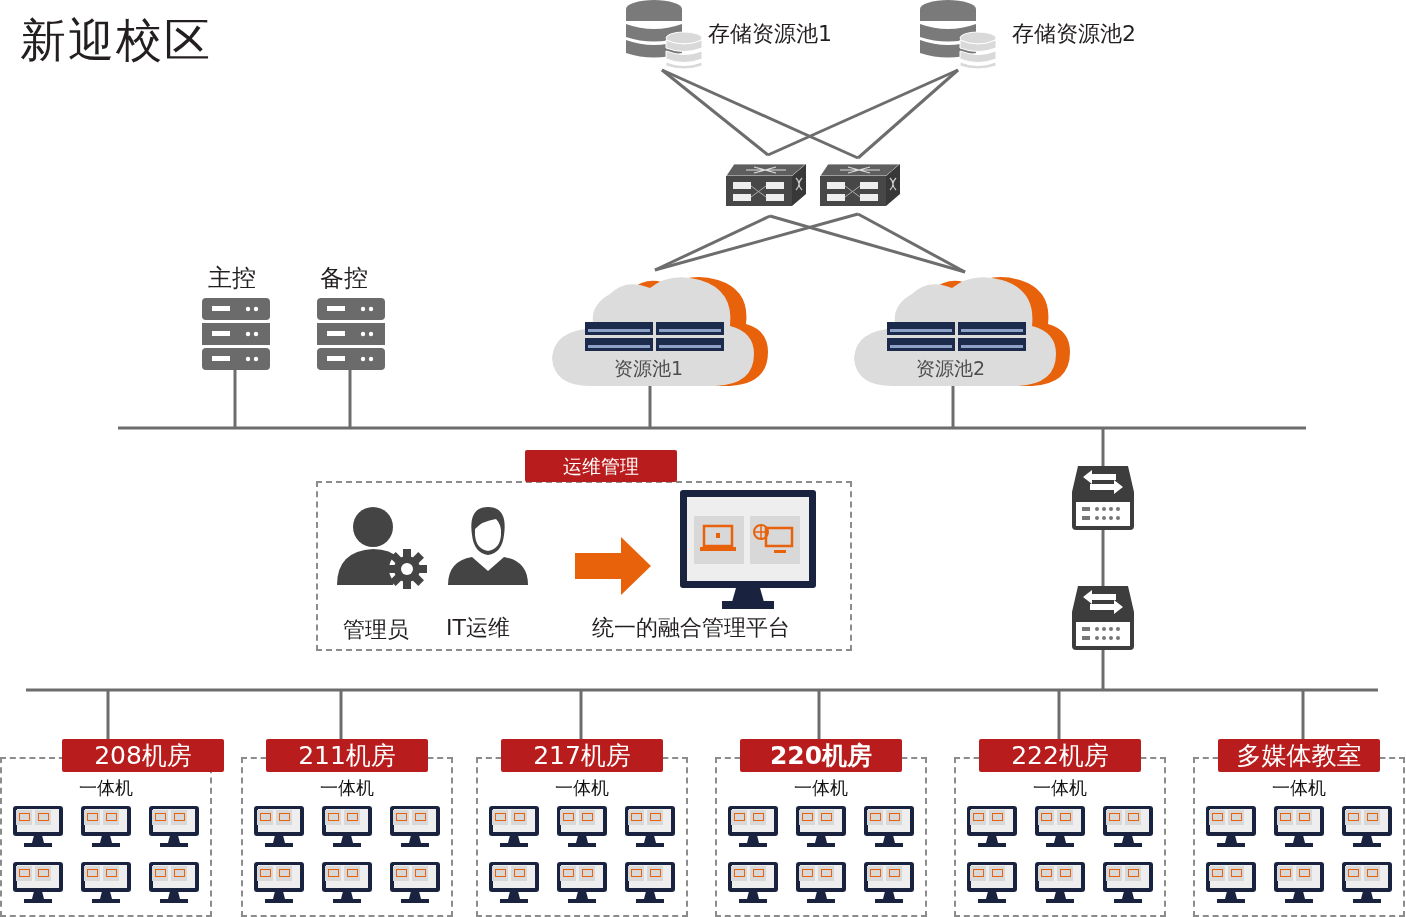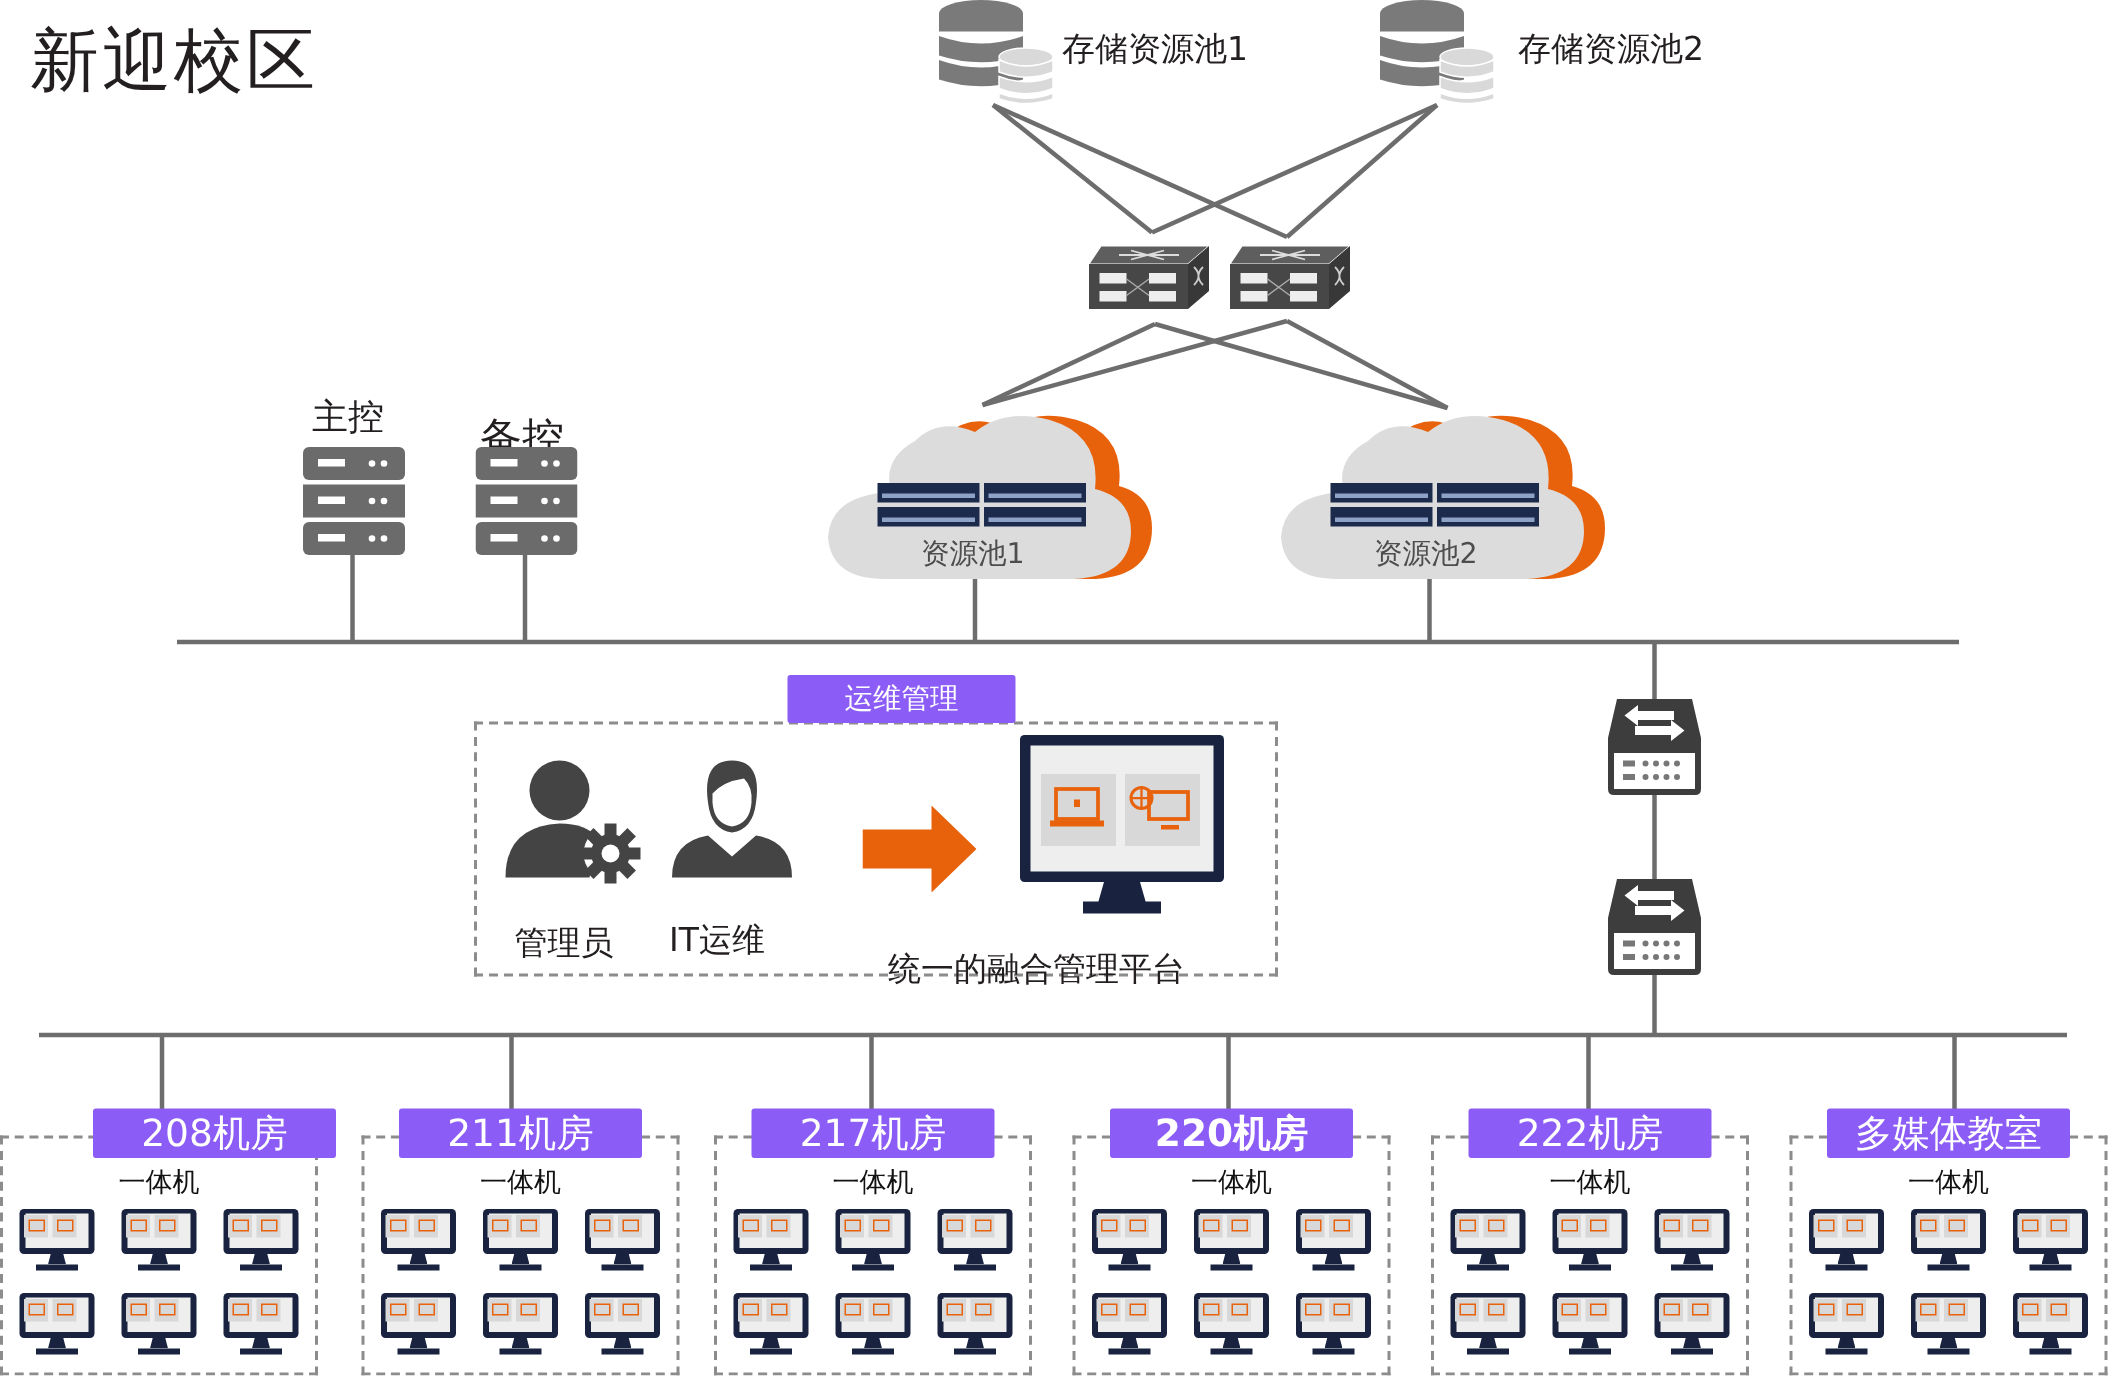--- a/index.html
+++ b/index.html
@@ -3,21 +3,21 @@
   <meta charset="utf-8">
   <style>
     html, body { margin: 0; padding: 0; background: #ffffff; }
     body { width: 1406px; height: 917px; position: relative; overflow: hidden;
       font-family: "DejaVu Sans", "Liberation Sans", sans-serif; color: #231f20; }
     .abs { position: absolute; }
     #wires { position: absolute; left: 0; top: 0; width: 1406px; height: 917px; }
     .title { left: 20px; top: 8px; font-size: 46px; letter-spacing: 2px; color: #231f20; line-height: 64px; }
     .lbl { font-size: 22px; color: #231f20; white-space: nowrap; line-height: 28px; }
     .pool-lbl { font-size: 19px; color: #4d4d4d; white-space: nowrap; }
-    .orange-tag { background: #8b5cf6; color: #ffffff; text-align: center; border-radius: 2px; white-space: nowrap; }
+    .orange-tag { background: #b91c1c; color: #ffffff; text-align: center; border-radius: 2px; white-space: nowrap; }
     .dash-box { border: 2px dashed #8c8c8c; box-sizing: border-box; }
     .room-box { width: 212px; height: 160px; top: 757px; border-bottom-width: 2px; }
     .room-tag { top: 739px; height: 33px; font-size: 25px; line-height: 33px; width: 162px; }
     .room-sub { top: 776px; font-size: 18px; width: 212px; text-align: center; color: #111; }
     .pc-grid { position: absolute; top: 806px; display: grid; grid-template-columns: repeat(3, 52px); column-gap: 16px; row-gap: 10px; }
     .pc { width: 52px; height: 46px; position: relative; }
     .pc .scr { position: absolute; left: 0; top: 0; width: 50px; height: 30px; background: #192340; border-radius: 3px; }
     .pc .scr-in { position: absolute; left: 4px; top: 3px; width: 42px; height: 23px; background: #eeeeee; }
     .pc .ic { position: absolute; top: 4px; width: 16px; height: 15px; background: #d8d8d8; }
     .pc .ic.a { left: 3px; } .pc .ic.b { left: 22px; }
@@ -138,21 +138,21 @@
       <circle cx="46" cy="11" r="2.2"></circle>
         <circle cx="54" cy="11" r="2.2"></circle>
         <circle cx="46" cy="36" r="2.2"></circle>
         <circle cx="54" cy="36" r="2.2"></circle>
         <circle cx="46" cy="61" r="2.2"></circle>
         <circle cx="54" cy="61" r="2.2"></circle>
       </g>
   </svg>
 </div>
 <div class="abs" style="left:315px;top:264px;width:72px;height:110px;">
-  <div class="abs lbl" style="left:5px;top:14px;font-size:28px;">备控</div>
+  <div class="abs lbl" style="left:5px;top:0px;font-size:24px;">备控</div>
   <svg class="abs" style="left:2px;top:34px" width="68" height="74" viewBox="0 0 68 74">
     <g fill="#6b6b6b">
         <rect x="0" y="0" width="68" height="22" rx="4"></rect>
         <rect x="0" y="25" width="68" height="22"></rect>
         <rect x="0" y="50" width="68" height="22" rx="4"></rect>
       </g>
     <g fill="#fff">
         <rect x="10" y="8" width="18" height="5"></rect>
         <rect x="10" y="33" width="18" height="5"></rect>
         <rect x="10" y="58" width="18" height="5"></rect>
@@ -244,21 +244,21 @@
   <circle cx="81" cy="42" r="7" fill="none" stroke="#e8620c" stroke-width="2"></circle>
   <path d="M74 42 H88 M81 35 V49" stroke="#e8620c" stroke-width="1.5"></path>
   <rect x="86" y="38" width="26" height="18" fill="none" stroke="#e8620c" stroke-width="2.5"></rect>
   <rect x="94" y="60" width="12" height="3" fill="#e8620c"></rect>
   <polygon points="56,98 80,98 84,112 52,112" fill="#192340"></polygon>
   <rect x="42" y="111" width="52" height="8" fill="#192340"></rect>
 </svg>
 
 <div class="abs lbl" style="left:343px;top:616px;">管理员</div>
 <div class="abs lbl" style="left:446px;top:614px;">IT运维</div>
-<div class="abs lbl" style="left:592px;top:614px;margin-top:19px;">统一的融合管理平台</div>
+<div class="abs lbl" style="left:592px;top:614px;">统一的融合管理平台</div>
 
 <svg class="abs" style="left:1072px;top:466px" width="62" height="64" viewBox="0 0 62 64">
   <path d="M6 0 H56 L62 26 V60 Q62 64 58 64 H4 Q0 64 0 60 V26Z" fill="#3d3d3d"></path>
   <rect x="4" y="36" width="54" height="24" fill="#fff"></rect>
   <path d="M44 8 H20 V4 L11 11 L20 18 V14 H44Z" fill="#fff"></path>
   <path d="M18 18 H42 V14 L51 21 L42 28 V24 H18Z" fill="#fff"></path>
   <g fill="#777">
       <rect x="10" y="41" width="8" height="4"></rect>
       <rect x="10" y="50" width="8" height="4"></rect>
     <circle cx="25" cy="43" r="2"></circle>

